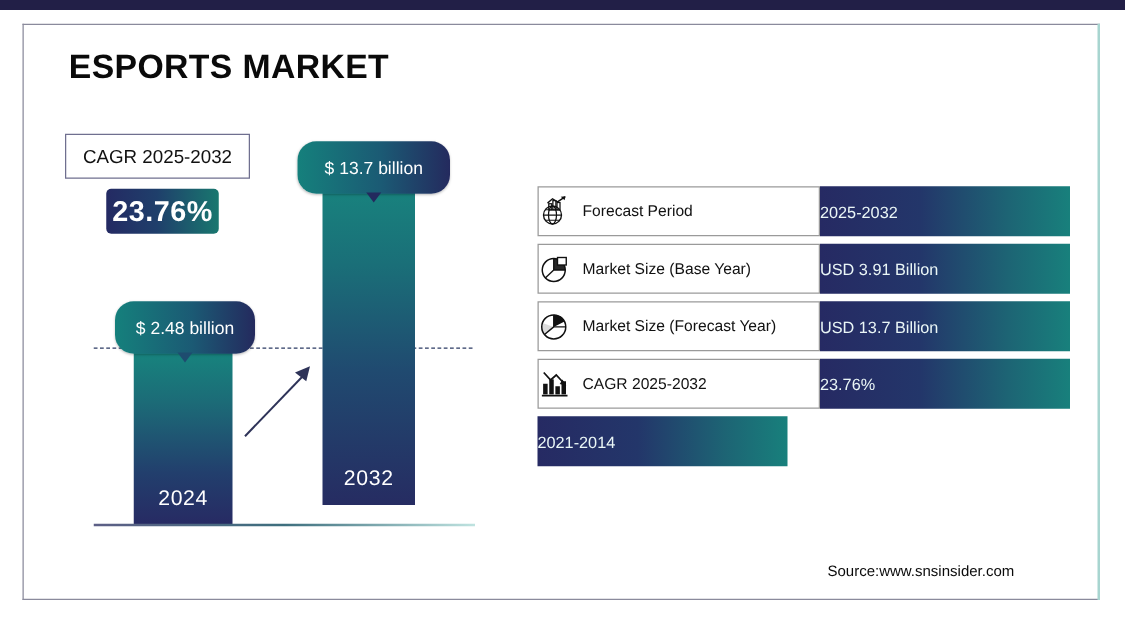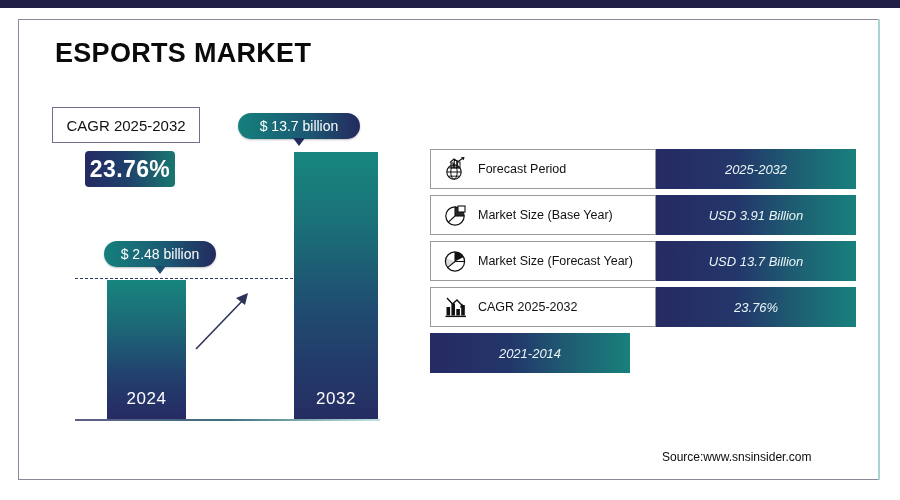--- a/index.html
+++ b/index.html
@@ -58,59 +58,58 @@
   .bar{position:absolute;}
   .bar .yr{
     position:absolute;left:0;right:0;bottom:11px;text-align:center;
     color:#ffffff;font-size:17px;letter-spacing:0.5px;
   }
   #bar2024{
     left:107px;top:280px;width:79px;height:140px;
     background:linear-gradient(180deg,#17857e 0%,#1c6b77 30%,#223f6d 70%,#272a63 100%);
   }
   #bar2032{
-    left:258px;top:152px;width:84px;height:268px;
+    left:258px;top:136px;width:74px;height:268px;
     background:linear-gradient(180deg,#18877f 0%,#1a6f78 28%,#204a70 60%,#262c62 100%);
-    margin-left:36px;
   }
 
   
   .pill{
-    position:absolute;height:26px;border-radius:15px;
+    position:absolute;height:42px;border-radius:15px;
     background:linear-gradient(90deg,#15807c 0%,#1b5a74 55%,#242a5e 100%);
     color:#ffffff;font-size:14px;
     display:flex;align-items:center;justify-content:center;
     box-shadow:0 1px 2px rgba(0,0,0,0.25);
   }
   .pill .tip{
     position:absolute;bottom:-7px;left:50%;margin-left:-6px;
     width:0;height:0;border-left:6px solid transparent;border-right:6px solid transparent;
     border-top:8px solid #232a5e;
   }
-  #pill2024{left:104px;top:241px;width:112px;}
+  #pill2024{left:92px;top:241px;width:112px;}
   #pill2024 .tip{border-top-color:#1e4c6f;}
   #pill2032{left:238px;top:113px;width:122px;}
 
   .arrow{position:absolute;left:190px;top:285px;width:70px;height:70px;}
 
   
   .table{position:absolute;left:430px;top:149px;width:426px;}
   .trow{position:relative;height:40px;margin-bottom:6px;display:flex;}
   .tlabel{
     width:226px;height:40px;box-sizing:border-box;
     border:1.4px solid #9a9a9a;background:#ffffff;
-    display:flex;align-items:center;gap:9px;padding-left:12px;
+    display:flex;align-items:center;gap:9px;padding-left:0;
   }
   .tlabel .tx{font-size:12.5px;color:#111111;white-space:nowrap;}
   .ticon{width:26px;height:26px;flex:0 0 26px;display:block;}
   .tvalue{
     width:200px;height:40px;
     background:linear-gradient(90deg,#262a63 0%,#23366a 40%,#1d6474 75%,#18807c 100%);
-    display:flex;align-items:center;justify-content:center;
-    color:#eaf6f6;font-size:13px;white-space:nowrap;font-style:italic;
+    display:flex;align-items:center;
+    color:#eaf6f6;font-size:13px;white-space:nowrap;
   }
 
   
   .source{
     position:absolute;left:662px;top:450px;
     font-size:12px;color:#0b0b0b;white-space:nowrap;
   }
 </style>
 </head>
 <body>

